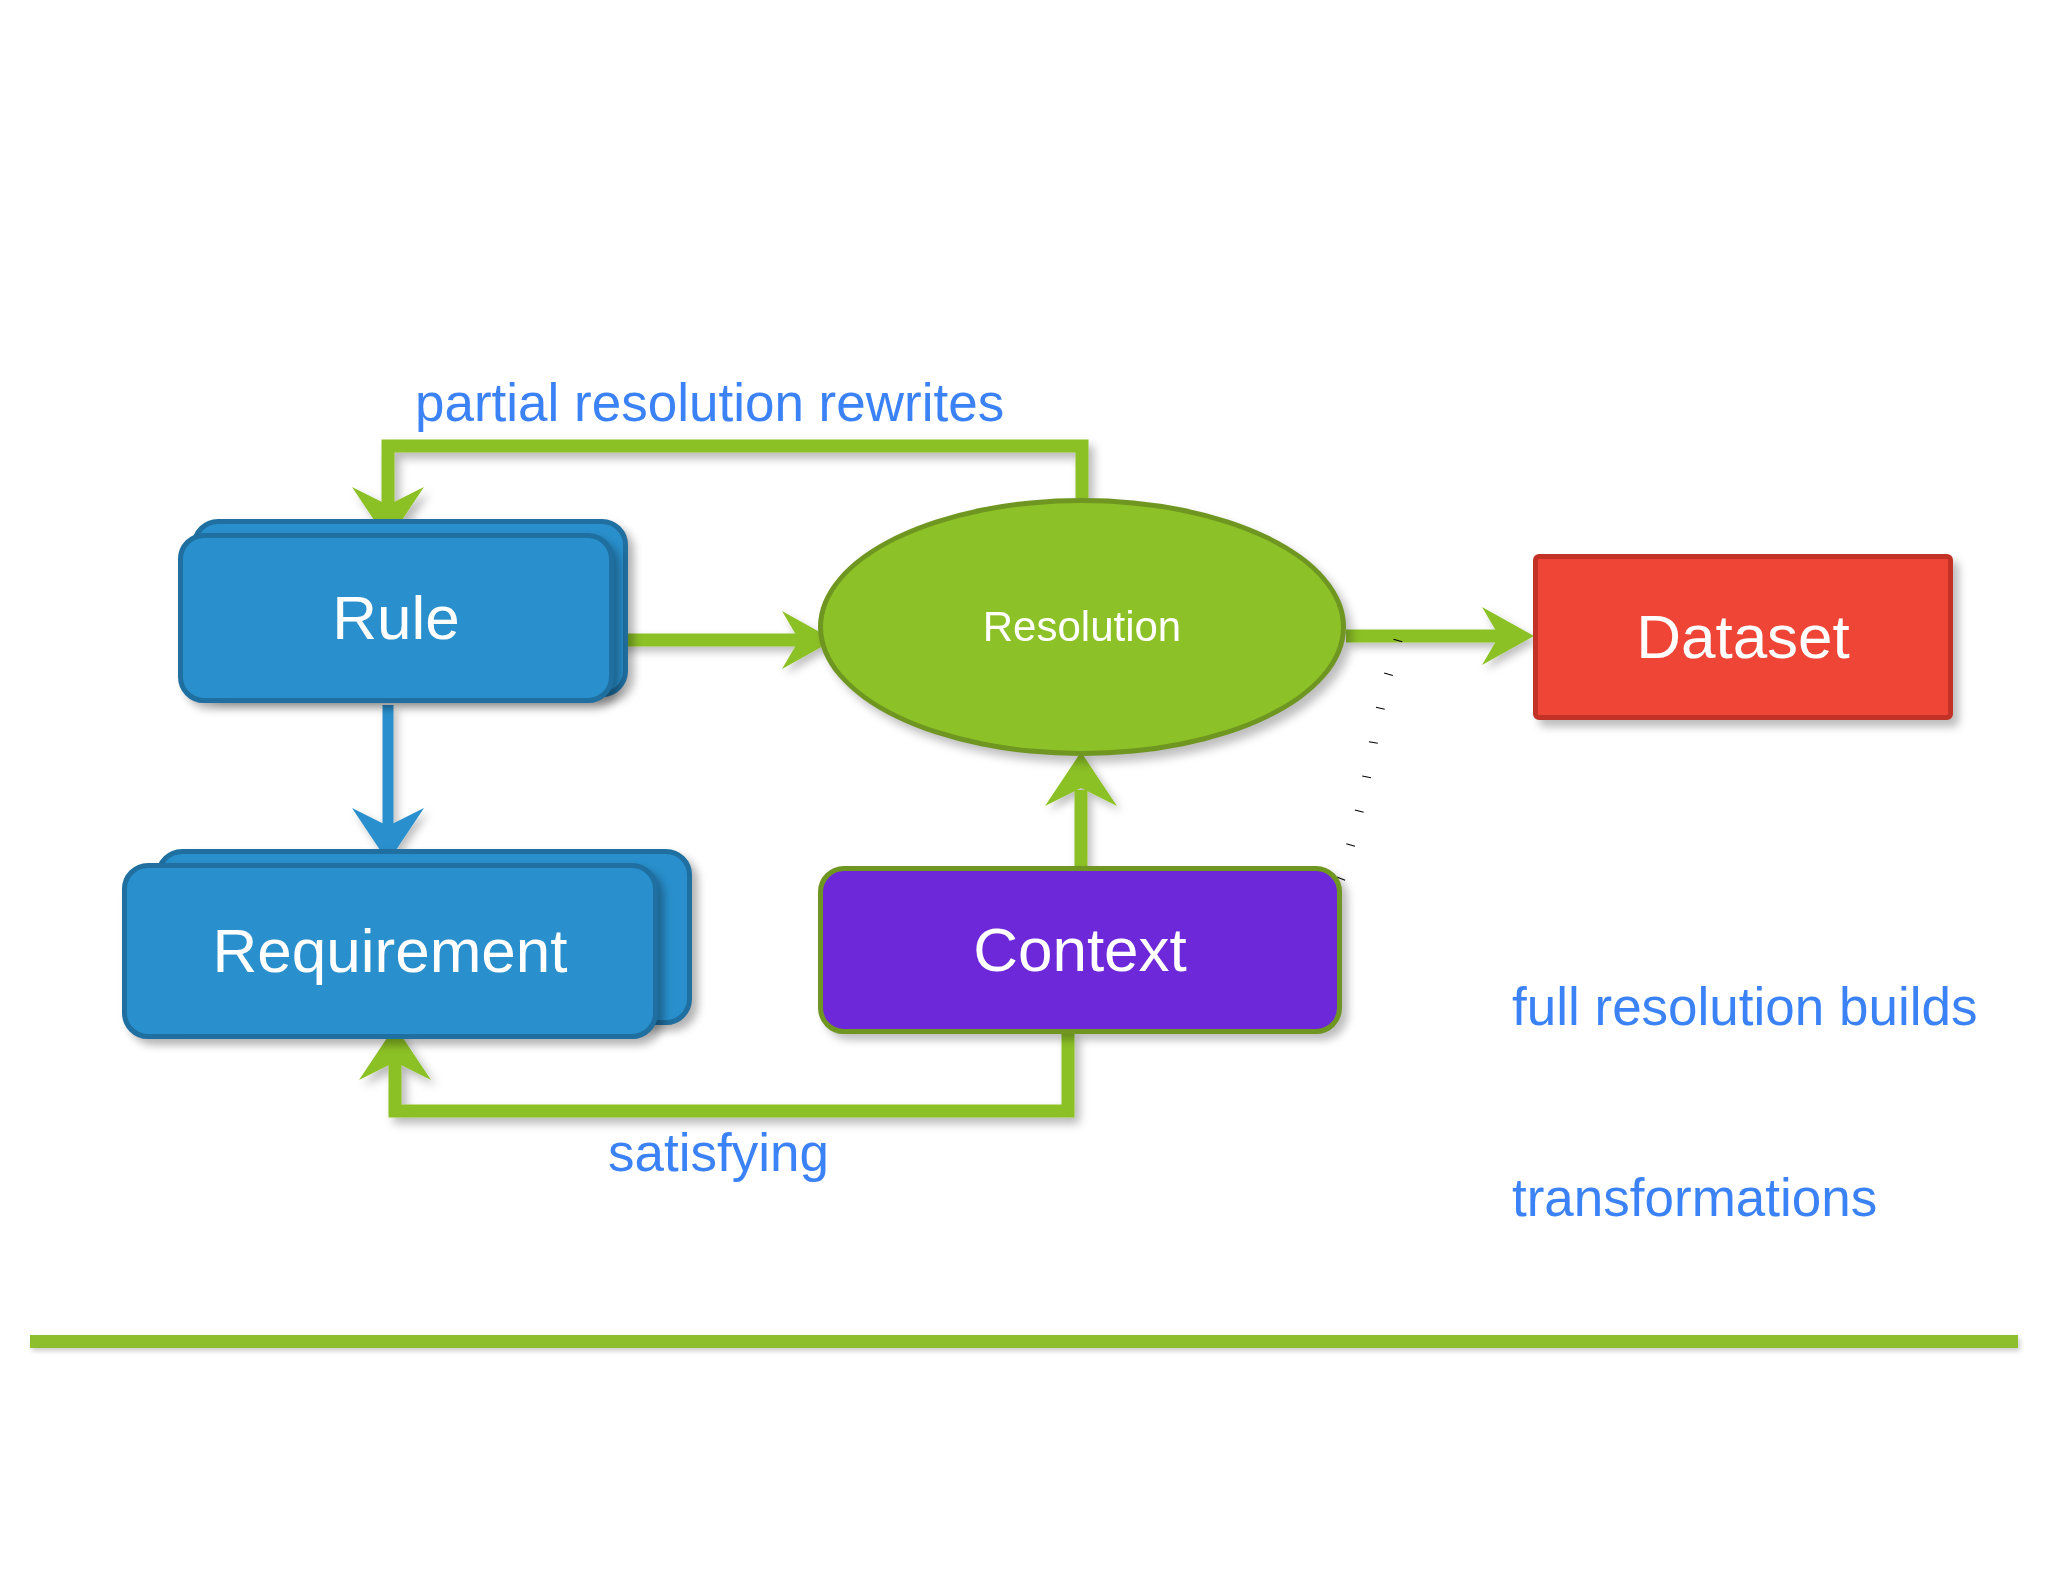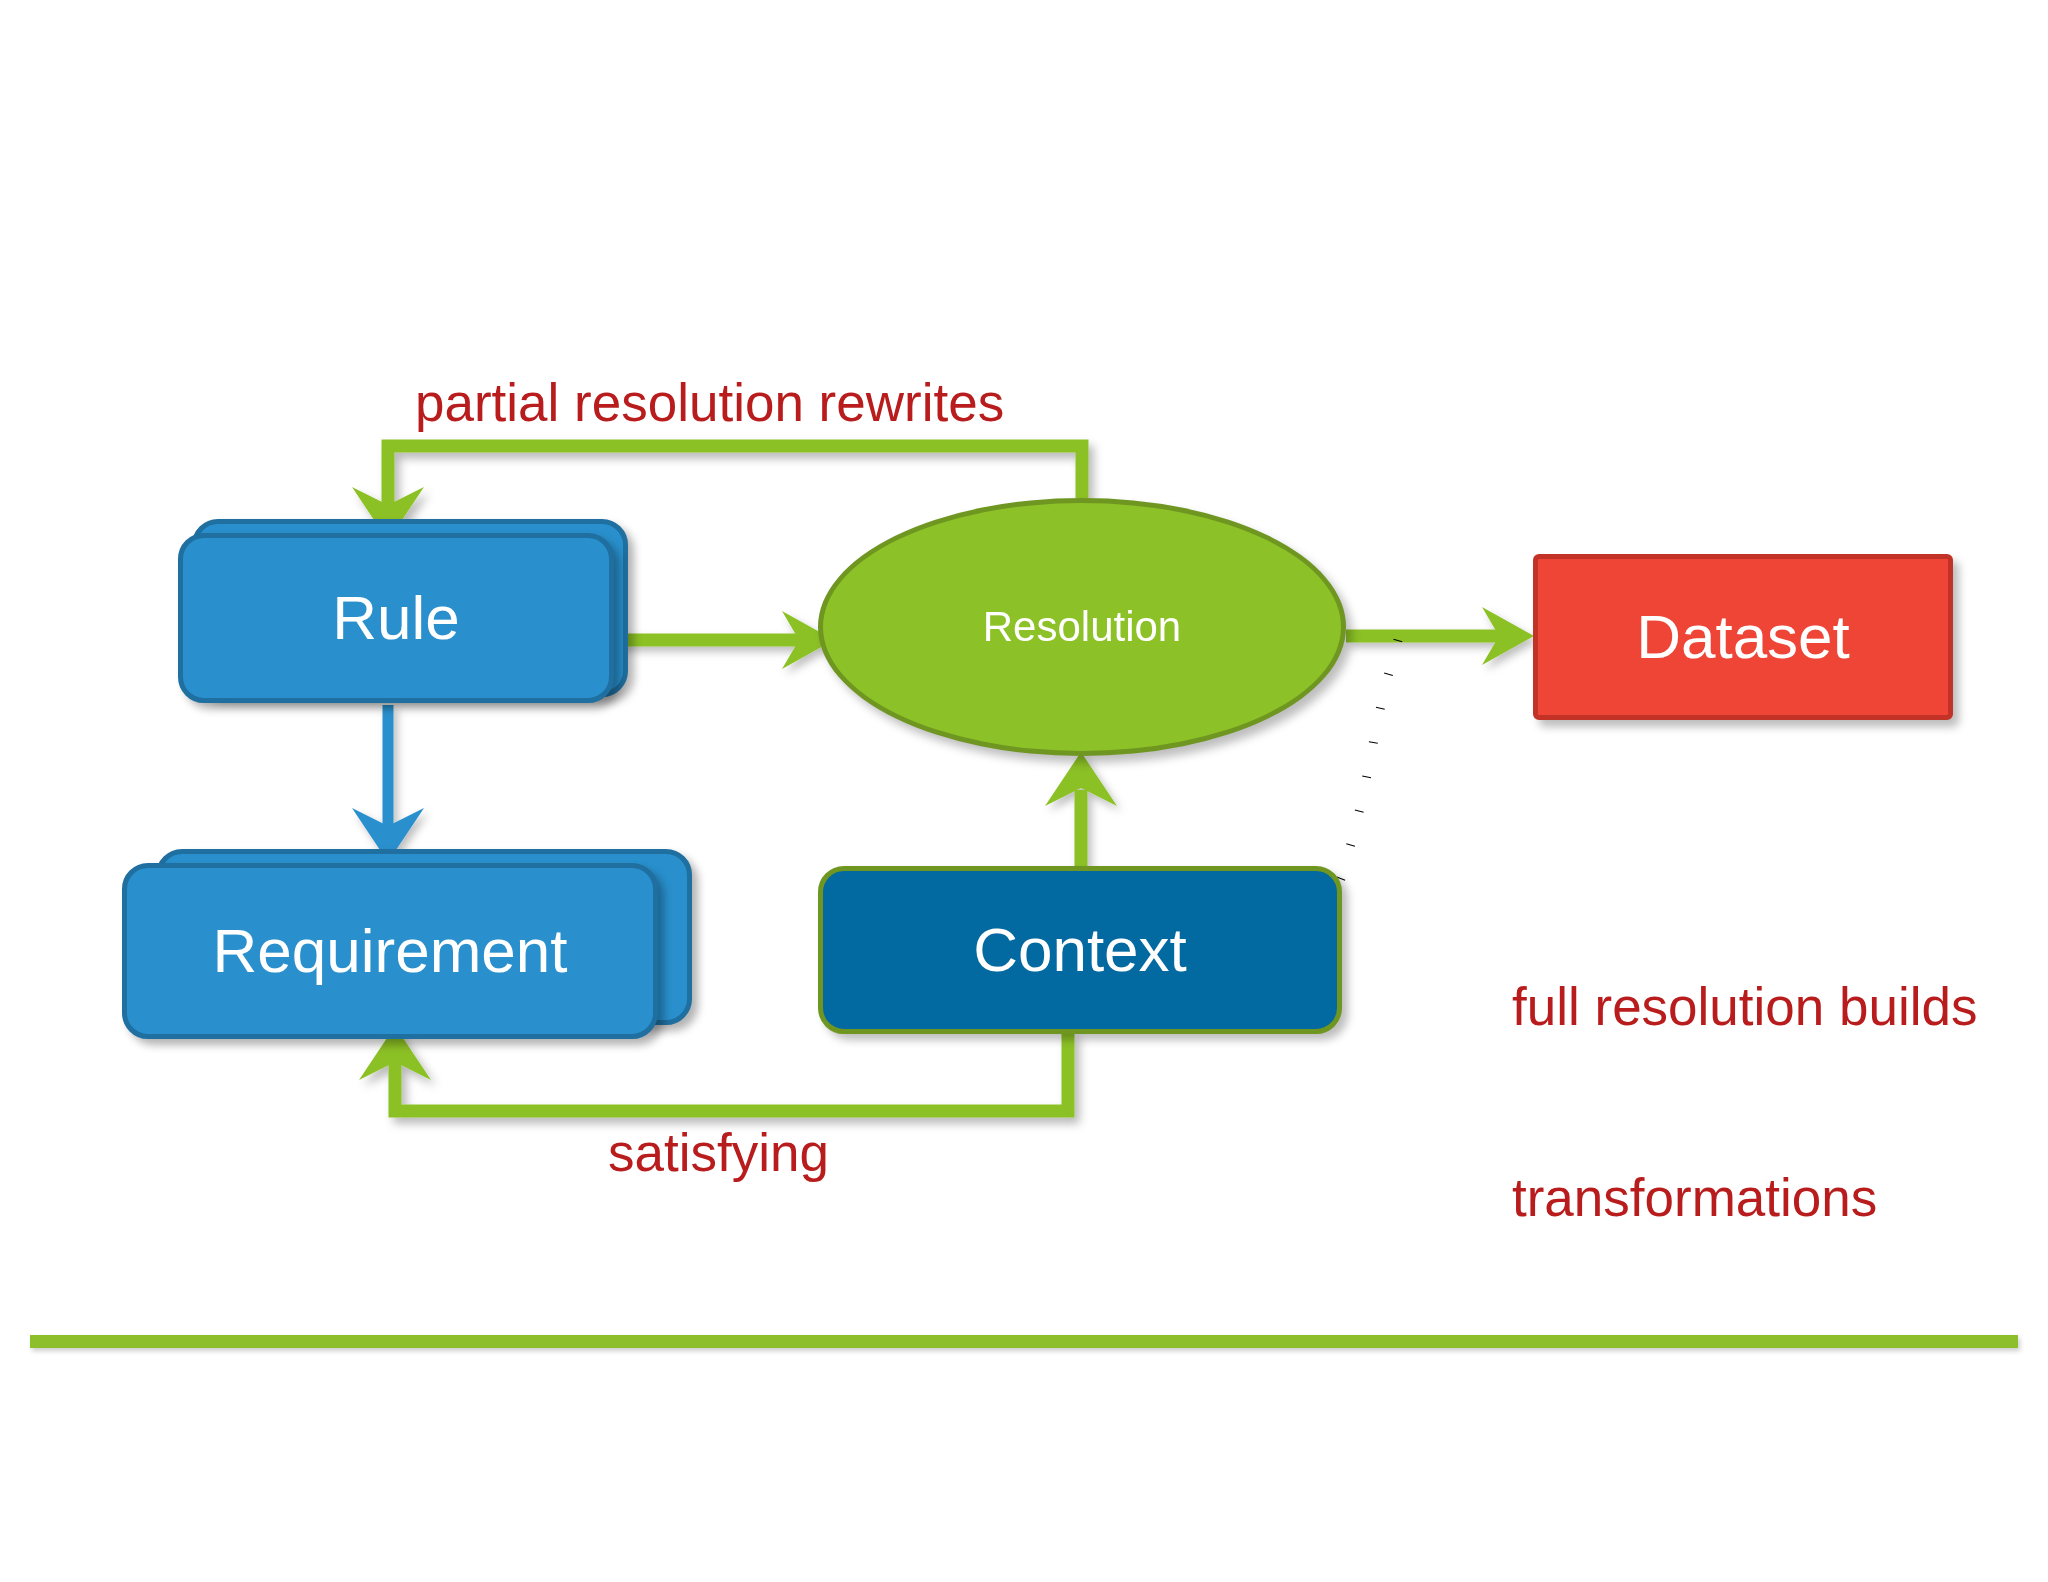--- a/index.html
+++ b/index.html
@@ -88,42 +88,42 @@
     border: 5px solid #6E9620;
     border-radius: 50%;
     font-size: 42px;
     box-shadow: 6px 7px 10px rgba(0,0,0,0.26);
   }
 
   
   #context-box {
     left: 818px; top: 866px;
     width: 524px; height: 168px;
-    background: #0369a1;
+    background: #6d28d9;
     border: 5px solid #6E9620;
     border-radius: 26px;
     font-size: 62px;
     box-shadow: 6px 6px 9px rgba(0,0,0,0.26);
   }
 
   
   #dataset-box {
     left: 1533px; top: 554px;
     width: 420px; height: 166px;
     background: #EE4536;
     border: 5px solid #C33226;
     border-radius: 6px;
     font-size: 62px;
     box-shadow: 6px 7px 9px rgba(0,0,0,0.26);
   }
 
   
   .free-label {
     position: absolute;
-    color: #b91c1c;
+    color: #3b82f6;
     font-size: 53px;
     line-height: 1.18;
     white-space: pre;
     user-select: none;
   }
   #label-partial { left: 415px; top: 372px; }
   #label-satisfying { left: 608px; top: 1122px; }
   #label-full {
     left: 1512px; top: 848px;
     line-height: 1.20;

